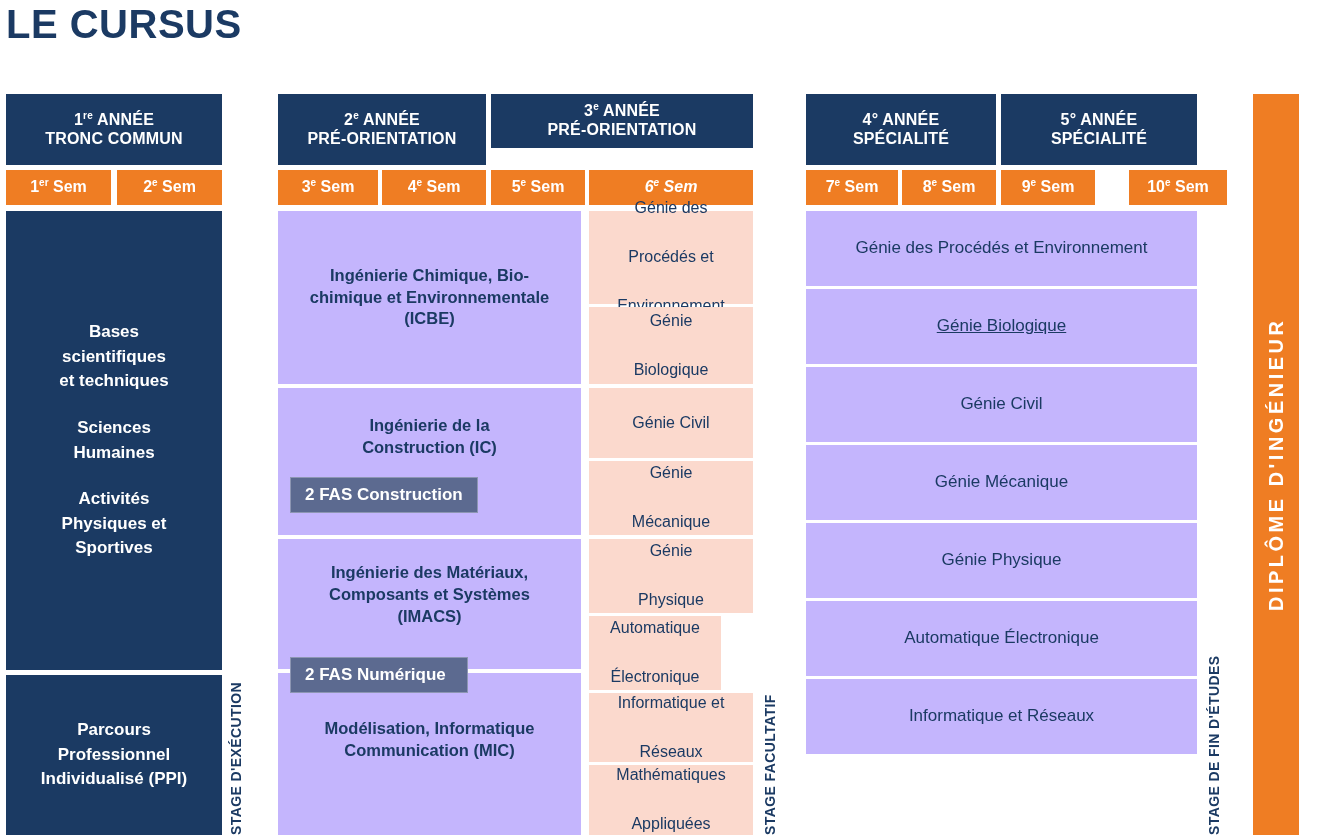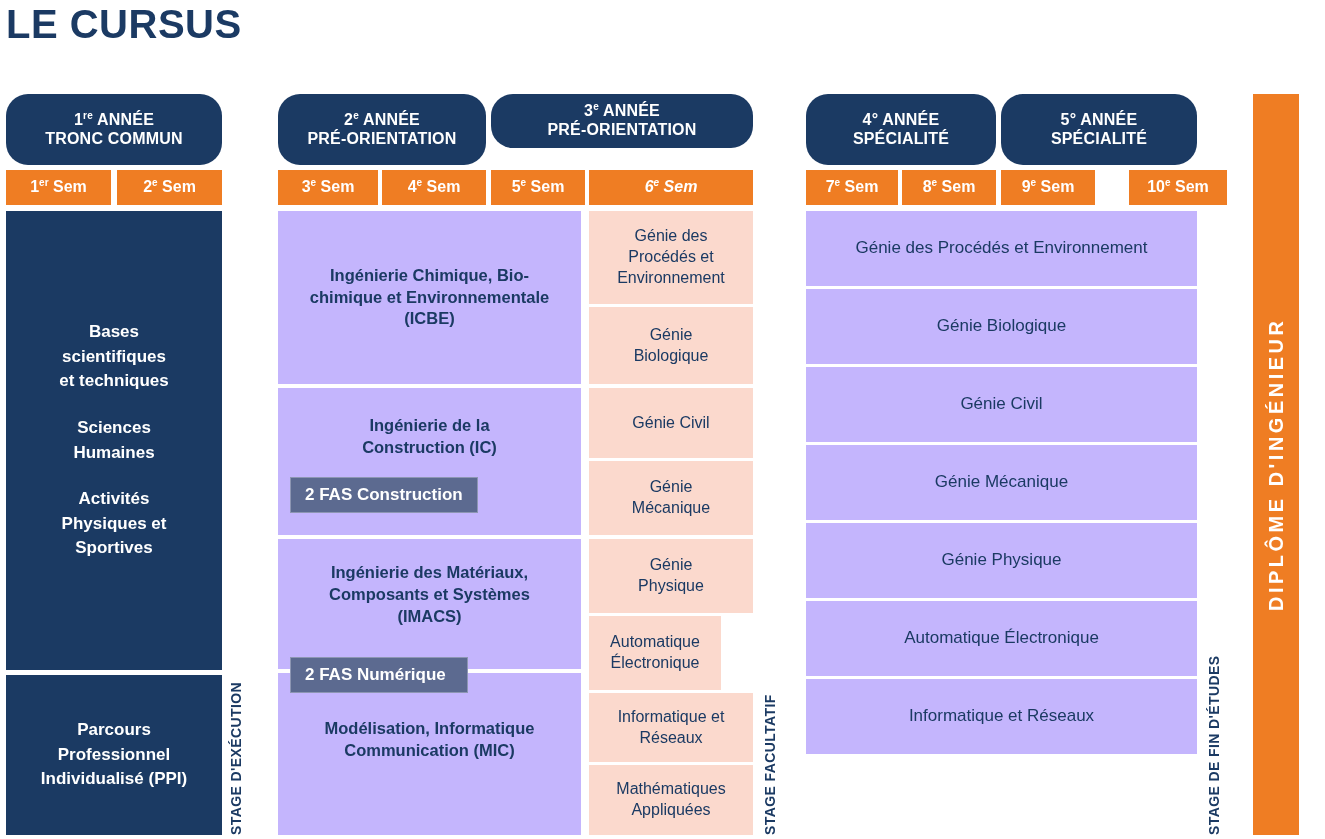--- a/index.html
+++ b/index.html
@@ -16,29 +16,29 @@
   #page-title{
     position:absolute;left:6px;top:2px;
     font-size:40px;font-weight:bold;letter-spacing:.5px;
     color:#1b3a63;
   }
 
   
   .navy{background:#1b3a63;color:#ffffff;}
   .orange{background:#ef7d23;color:#ffffff;}
   .grey{background:#c4b5fd;color:#1b3a63;}
-  .pink{background:#fbd9cd;color:#1b3a63;}
+  .pink{background:#fbd9cd;color:#1b3a63;gap:28px;}
 
   .blk{
     position:absolute;box-sizing:border-box;
     display:flex;align-items:center;justify-content:center;
     text-align:center;line-height:1.17;
   }
 
-  .yearhead{font-size:16px;font-weight:bold;letter-spacing:.2px;border-radius:22px;}
+  .yearhead{font-size:16px;font-weight:bold;letter-spacing:.2px;}
   .semhead{font-size:16px;font-weight:bold;}
   .sup{font-size:10px;vertical-align:super;line-height:0;}
 
   .col1txt{font-size:17px;font-weight:bold;line-height:1.45;}
   .midtxt{font-size:16.5px;font-weight:bold;line-height:1.33;padding:0 10px;}
   .pinktxt{font-size:16px;line-height:1.30;padding:0 6px;}
   .spectxt{font-size:17px;line-height:1.3;padding:0 8px;}
 
   
   .fas{
@@ -215,21 +215,21 @@
     <span>8<span class="sup">e</span>&nbsp;Sem</span>
   </div>
   <div class="blk orange semhead" style="left:1001px;top:170px;width:94px;height:35px;">
     <span>9<span class="sup">e</span>&nbsp;Sem</span>
   </div>
   <div class="blk orange semhead" style="left:1099px;top:170px;width:98px;height:35px;margin-left:30px;">
     <span>10<span class="sup">e</span>&nbsp;Sem</span>
   </div>
 
   <div class="blk grey spectxt" style="left:806px;top:211px;width:391px;height:75px;">Génie des Procédés et Environnement</div>
-  <div class="blk grey spectxt" style="left:806px;top:289px;width:391px;height:75px;">Génie Biologique</div>
+  <div class="blk grey spectxt" style="left:806px;top:289px;width:391px;height:75px;text-decoration:underline;">Génie Biologique</div>
   <div class="blk grey spectxt" style="left:806px;top:367px;width:391px;height:75px;">Génie Civil</div>
   <div class="blk grey spectxt" style="left:806px;top:445px;width:391px;height:75px;">Génie Mécanique</div>
   <div class="blk grey spectxt" style="left:806px;top:523px;width:391px;height:75px;">Génie Physique</div>
   <div class="blk grey spectxt" style="left:806px;top:601px;width:391px;height:75px;">Automatique Électronique</div>
   <div class="blk grey spectxt" style="left:806px;top:679px;width:391px;height:75px;">Informatique et Réseaux</div>
 
   <div class="vlabel" style="left:1206px;top:608px;height:227px;width:22px;">STAGE DE FIN D'ÉTUDES</div>
 
   <div id="diploma-bar"></div>
   <div id="diploma-label">DIPLÔME D'INGÉNIEUR</div>

